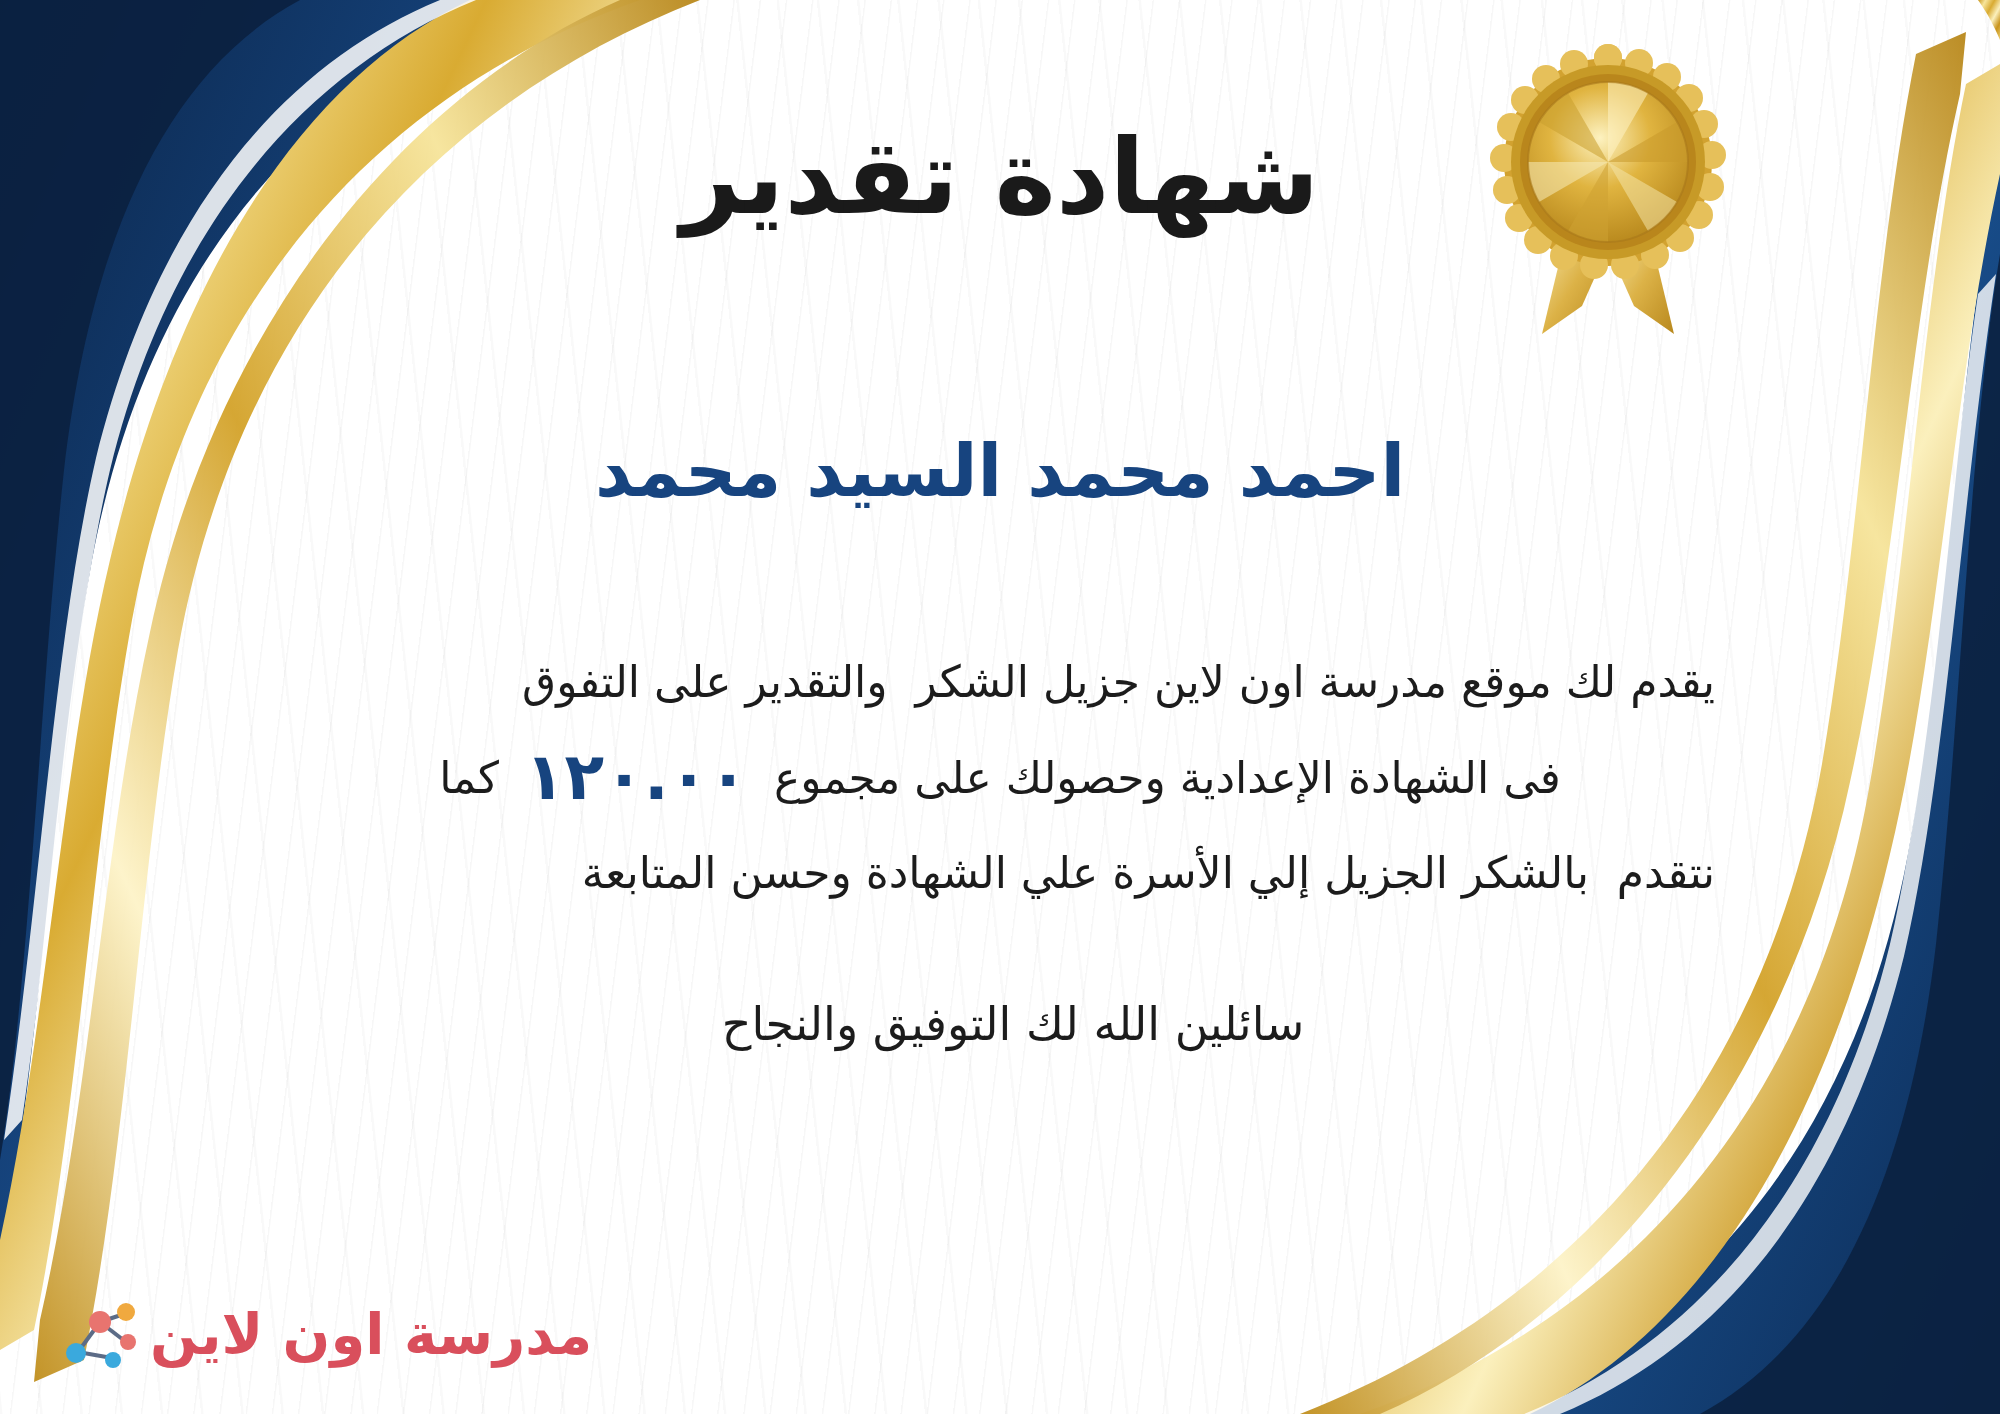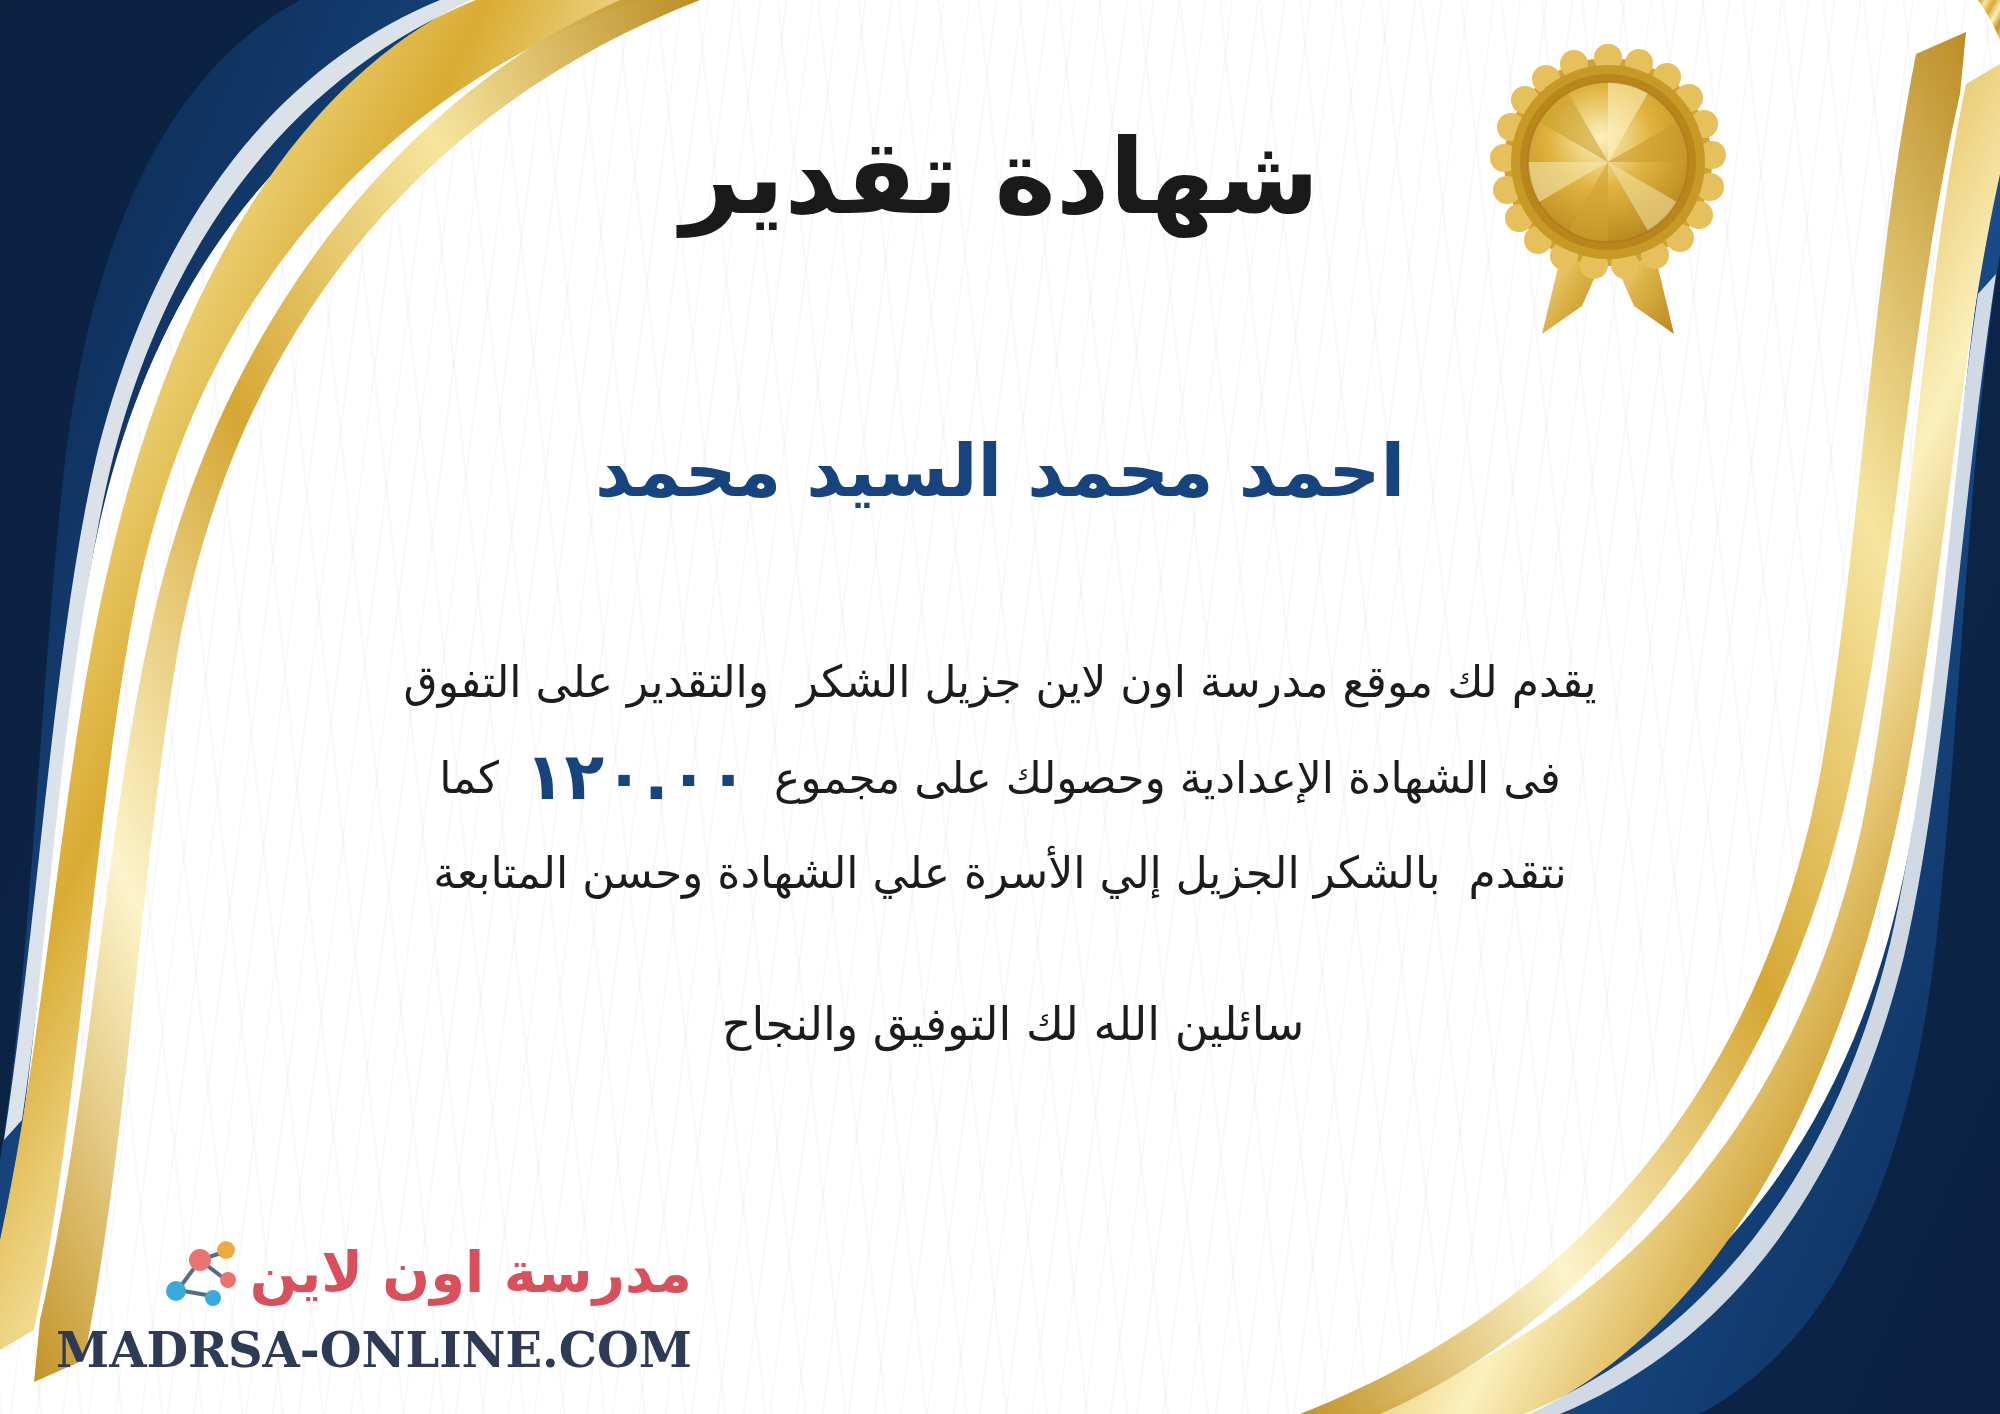--- a/index.html
+++ b/index.html
@@ -51,21 +51,20 @@
     pointer-events:none;
   }
 
   
   .content {
     position:absolute;
     inset:0;
     display:flex;
     flex-direction:column;
     align-items:center;
-    text-align:center;
   }
 
   .title {
     margin-top:120px;
     font-size:104px;
     font-weight:bold;
     color:#1a1a1a;
     letter-spacing:-1px;
     line-height:1.1;
     direction:rtl;
@@ -306,16 +305,15 @@
         <line x1="44" y1="30" x2="68" y2="22" stroke="#5b6b86" stroke-width="4"></line>
         <line x1="44" y1="30" x2="70" y2="50" stroke="#5b6b86" stroke-width="4"></line>
         <line x1="22" y1="60" x2="56" y2="66" stroke="#5b6b86" stroke-width="4"></line>
         <circle cx="44" cy="30" r="11" fill="#e8746f"></circle>
         <circle cx="70" cy="20" r="9" fill="#f0a93f"></circle>
         <circle cx="72" cy="50" r="8" fill="#e8746f"></circle>
         <circle cx="20" cy="61" r="10" fill="#3aa9dd"></circle>
         <circle cx="57" cy="68" r="8" fill="#3aa9dd"></circle>
       </svg>
     </div>
-    <div class="brand-url">MADRSA-ONLINE.COM</div>
   </div>
 
 </div>
 
 </body></html>

